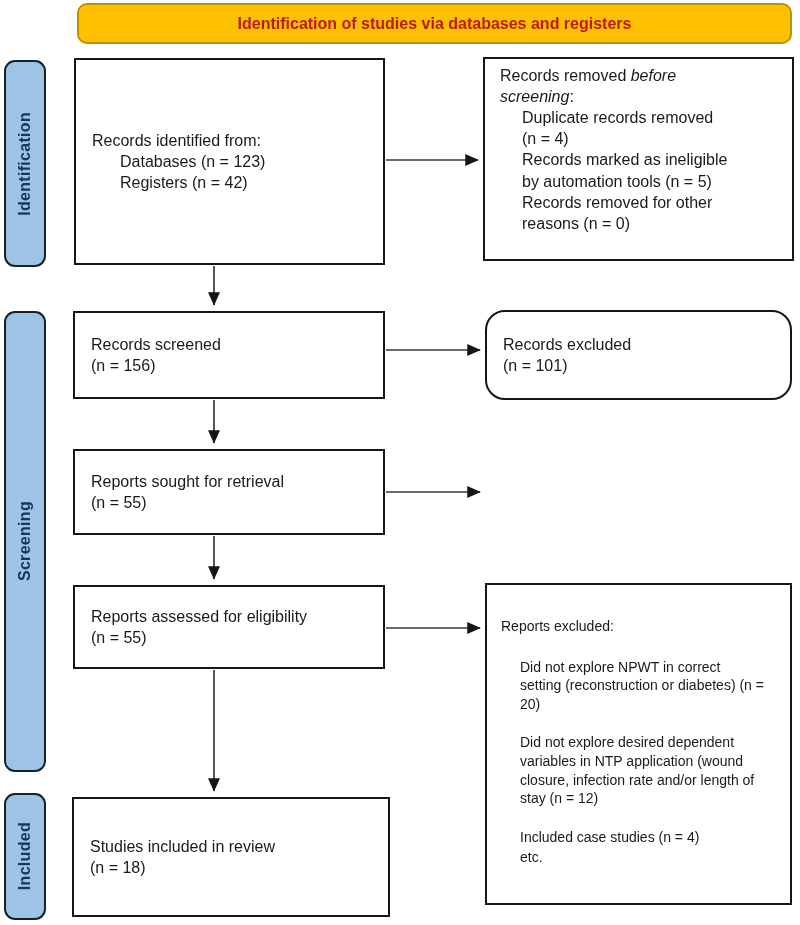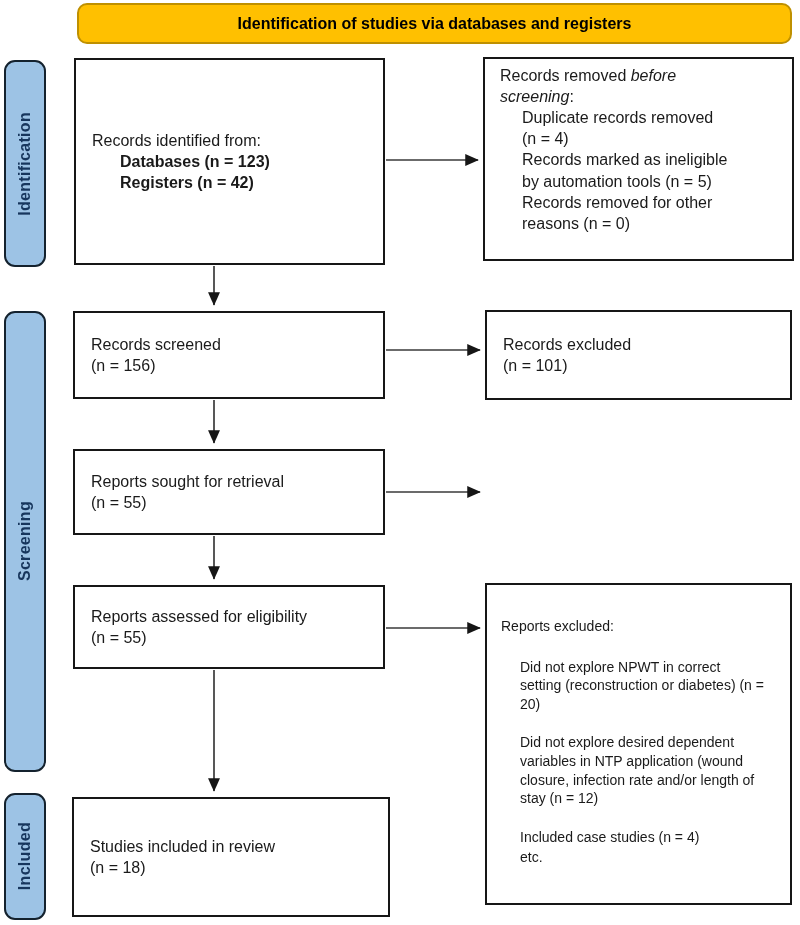--- a/index.html
+++ b/index.html
@@ -7,21 +7,21 @@
   .canvas {
     position:relative; width:800px; height:925px; background:#ffffff;
     font-family:"Liberation Sans", sans-serif; color:#1a1a1a; overflow:hidden;
   }
 
   
   .headerbar {
     position:absolute; left:77px; top:3px; width:715px; height:41px;
     background:#FFC000; border:2px solid #BF9000; border-radius:10px;
     box-sizing:border-box; display:flex; align-items:center; justify-content:center;
-    font-weight:bold; font-size:16px; color:#000000;
+    font-weight:bold; font-size:16px; color:#b91c1c;
   }
 
   
   .side {
     position:absolute; left:4px; width:42px; background:#9DC3E5;
     border:2px solid #14222e; border-radius:11px; box-sizing:border-box;
     display:flex; align-items:center; justify-content:center;
   }
   .side .vtext {
     writing-mode:vertical-rl; transform:rotate(180deg);
@@ -37,29 +37,29 @@
     position:absolute; background:#ffffff; border:2px solid #161616;
     box-sizing:border-box; font-size:16px; line-height:1.32;
   }
   .center-v { display:flex; flex-direction:column; justify-content:center;
               padding-left:16px; padding-right:16px; }
 
   .box-records-identified { left:74px;  top:58px;  width:311px; height:207px; }
   .box-records-removed    { left:483px; top:57px;  width:311px; height:204px;
                             padding:6px 10px 0 15px; }
   .box-records-screened   { left:73px;  top:311px; width:312px; height:88px; }
-  .box-records-excluded   { left:485px; top:310px; width:307px; height:90px; }
+  .box-records-excluded   { left:485px; top:310px; width:307px; height:90px;border-radius:20px; }
   .box-reports-sought     { left:73px;  top:449px; width:312px; height:86px; }
   .box-reports-notret     { left:485px; top:450px; width:307px; height:87px; }
   .box-reports-assessed   { left:73px;  top:585px; width:312px; height:84px; }
   .box-reports-excluded   { left:485px; top:583px; width:307px; height:322px;
                             padding:32px 12px 4px 14px; font-size:14px; line-height:1.33; }
   .box-studies-included   { left:72px;  top:797px; width:318px; height:120px; }
 
-  .indent { margin-left:28px;font-weight:bold; }
+  .indent { margin-left:28px; }
   .rr-intro { max-width:222px; }
   .rr-item  { margin-left:22px; max-width:206px; }
   .em { font-style:italic; }
 
   .rx-item { margin-left:19px; max-width:245px; margin-top:20px; }
   .rx-item.first { margin-top:22px; }
   .rx-item.etc   { margin-top:2px; }
 
   
   svg.arrows { position:absolute; left:0; top:0; pointer-events:none; }

